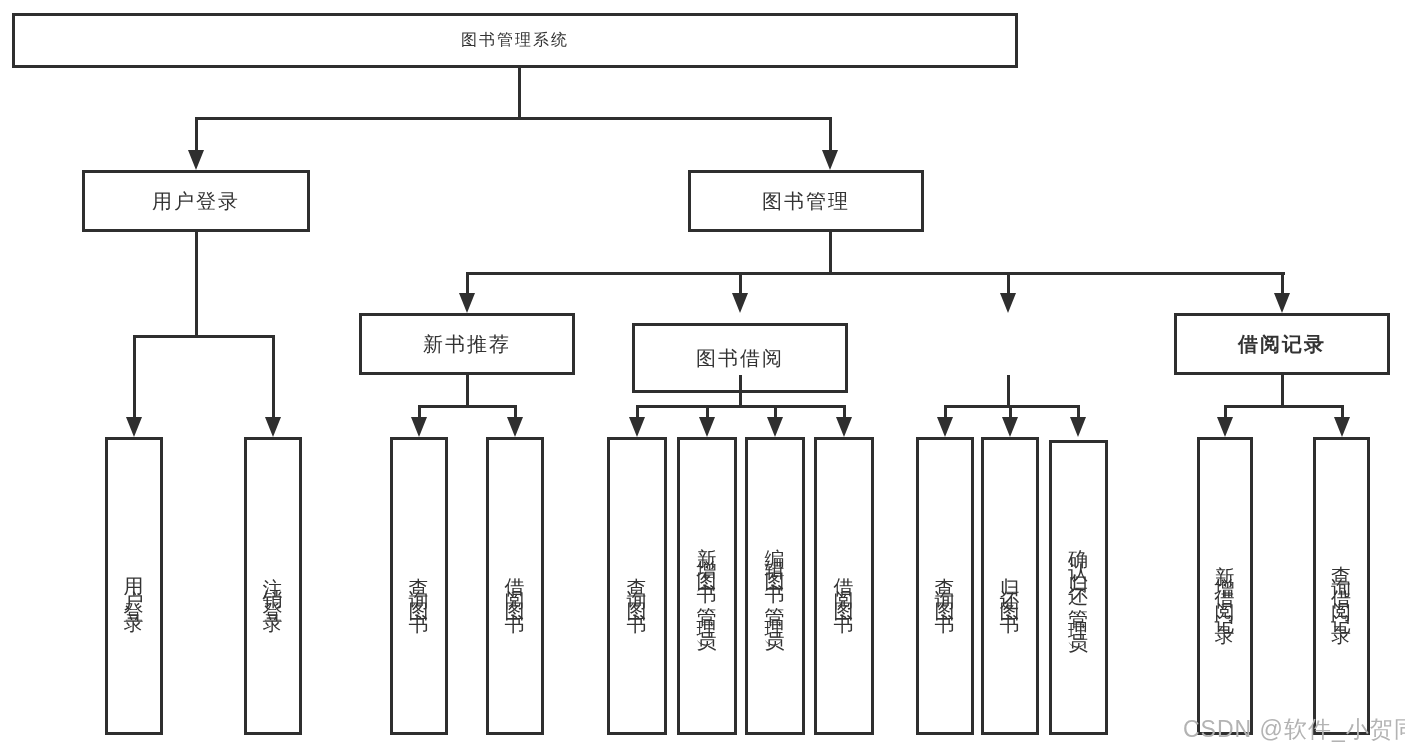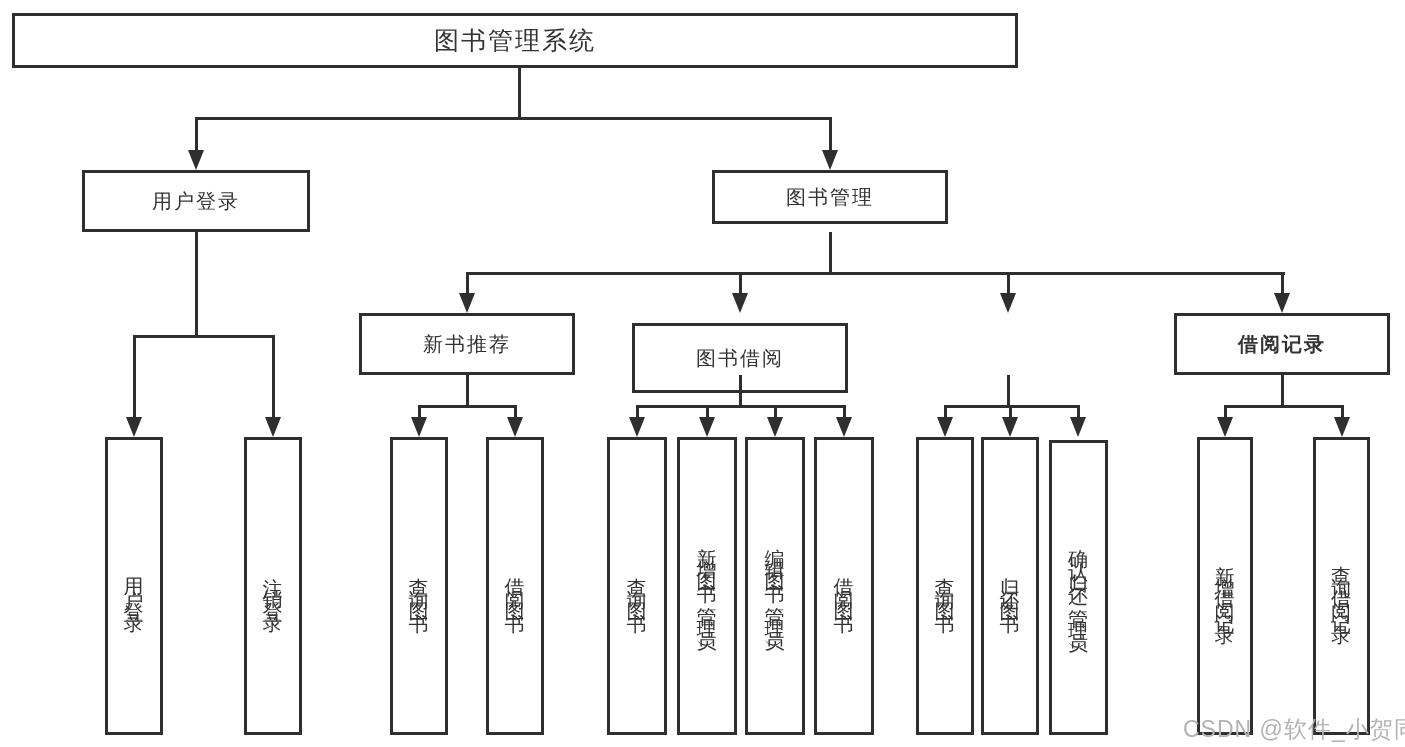--- a/index.html
+++ b/index.html
@@ -15,21 +15,21 @@
   
   .hbox,.vbox{
     position:absolute;
     box-sizing:border-box;
     border:3px solid var(--line);
     background:#ffffff;
     display:flex;align-items:center;justify-content:center;
     color:var(--text);
   }
   .hbox{font-size:20px;letter-spacing:2px;}
-  .root-box{font-size:25px;}
+  .root-box{font-size:16px;}
   .vbox{font-size:20px;}
   .vbox .vtext{
     writing-mode:vertical-rl;
     text-orientation:mixed;
     letter-spacing:12px;
     line-height:1;
     white-space:nowrap;
   }
 
   
@@ -65,21 +65,21 @@
   <div class="vline" style="left:518px;top:68px;height:52px;"></div>
   <div class="hline" style="left:195px;top:117px;width:636px;"></div>
   <div class="vline" style="left:195px;top:117px;height:35px;"></div>
   <div class="ahead" style="left:188px;top:150px;"></div>
   <div class="vline" style="left:829px;top:117px;height:35px;"></div>
   <div class="ahead" style="left:822px;top:150px;"></div>
 
   <div class="hbox" style="left:82px;top:170px;width:228px;height:62px;">
     <span>用户登录</span>
   </div>
-  <div class="hbox" style="left:712px;top:170px;width:236px;height:54px;text-align:right;">
+  <div class="hbox" style="left:688px;top:170px;width:236px;height:62px;text-align:right;">
     <span>图书管理</span>
   </div>
 
   <div class="vline" style="left:195px;top:232px;height:105px;"></div>
   <div class="hline" style="left:133px;top:335px;width:141px;"></div>
   <div class="vline" style="left:133px;top:335px;height:84px;"></div>
   <div class="ahead" style="left:126px;top:417px;"></div>
   <div class="vline" style="left:272px;top:335px;height:84px;"></div>
   <div class="ahead" style="left:265px;top:417px;"></div>
 

